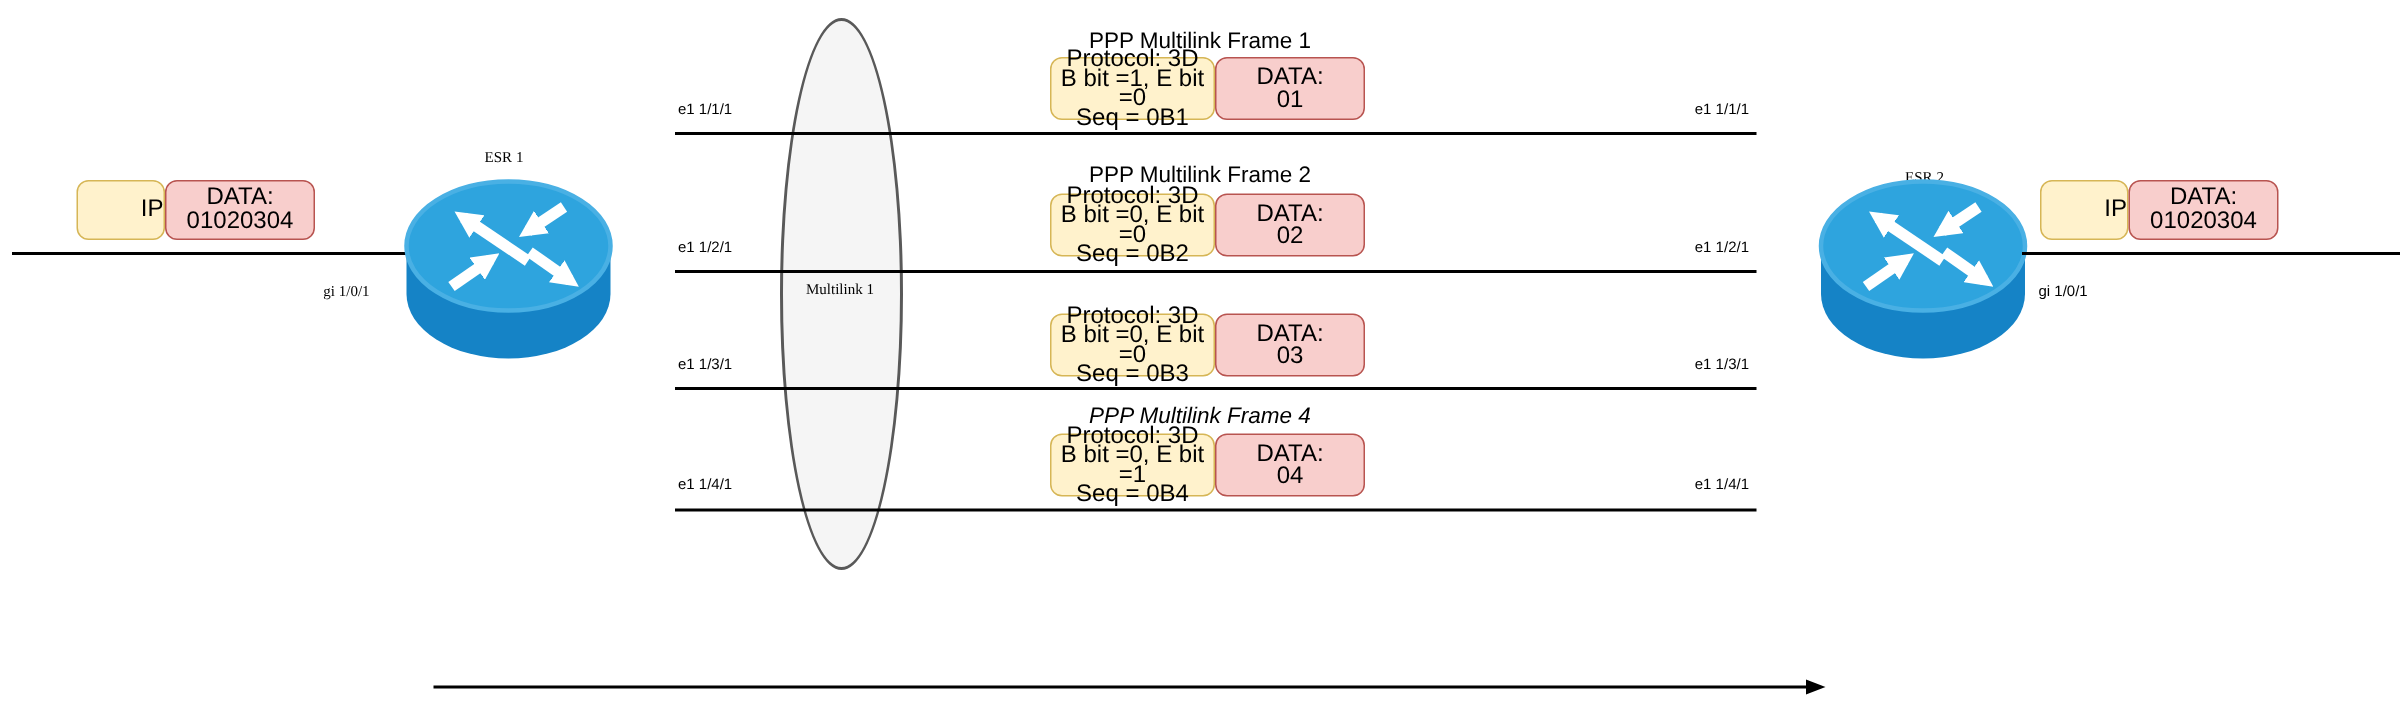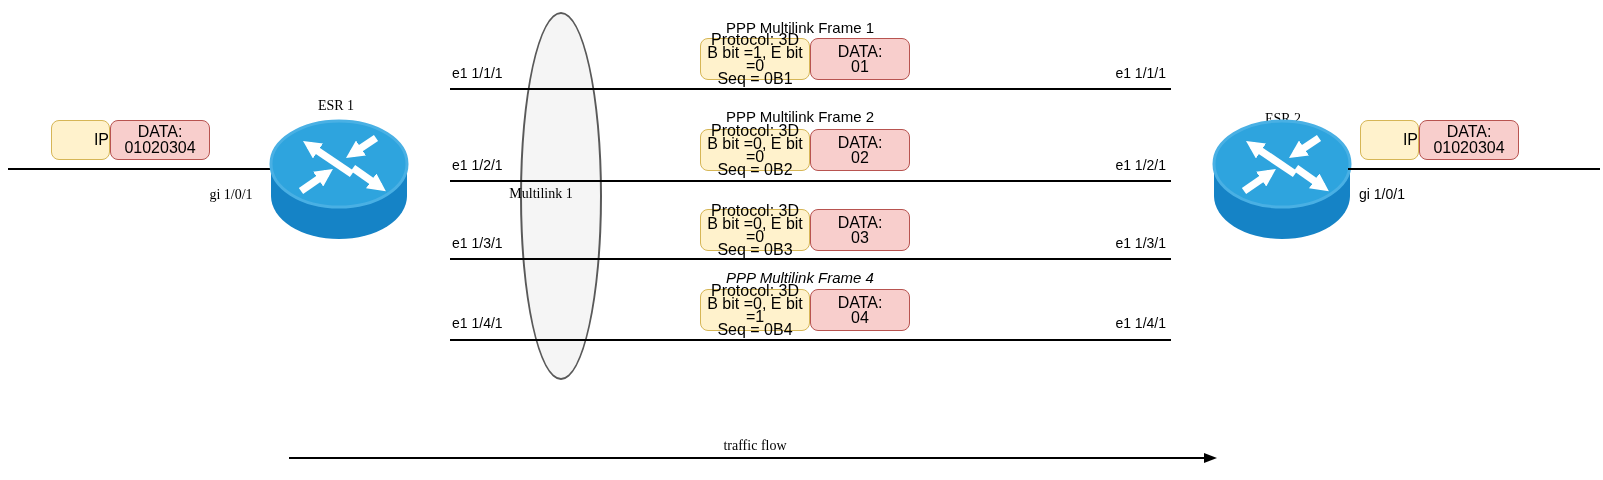--- a/index.html
+++ b/index.html
@@ -6,21 +6,21 @@
     --header-box-fill:#fff2cc; --header-box-border:#d6b656;
     --data-box-fill:#f8cecc;  --data-box-border:#b85450;
     --router-body:#1583c6; --router-top:#2ea4de; --router-top-ring:#49b0e4;
     --ellipse-fill:#f5f5f5; --ellipse-border:#595959; --line-color:#000000;
   }
   html,body{margin:0;padding:0;background:#ffffff;}
   .canvas{
     position:relative; width:1603px; height:480px; background:#ffffff;
     font-family:"Liberation Sans", sans-serif; color:#000; overflow:hidden;
   }
-  .lbl{position:absolute; font-size:14px; line-height:13px; white-space:nowrap;}
+  .lbl{position:absolute; font-size:10px; line-height:13px; white-space:nowrap;}
   .ctr{text-align:center;font-family:Liberation Serif, serif;} .rgt{text-align:right;}
   .hline{position:absolute; height:2px; background:var(--line-color);}
   .pktbox{
     position:absolute; box-sizing:border-box; border-radius:8px;
     display:flex; flex-direction:column; justify-content:center;
     text-align:center; font-size:16px; line-height:14px;
   }
   .ybox{background:var(--header-box-fill); border:1.5px solid var(--header-box-border);}
   .pbox{background:var(--data-box-fill); border:1.5px solid var(--data-box-border);}
   .endpoint-box{width:59px; height:40px;align-items:flex-end;}
@@ -84,21 +84,21 @@
   <div class="lbl" style="left:452px; top:67px;  width:70px;">e1 1/1/1</div>
   <div class="lbl" style="left:452px; top:159px; width:70px;">e1 1/2/1</div>
   <div class="lbl" style="left:452px; top:237px; width:70px;">e1 1/3/1</div>
   <div class="lbl" style="left:452px; top:317px; width:70px;">e1 1/4/1</div>
 
   <div class="lbl rgt" style="left:1096px; top:67px;  width:70px;">e1 1/1/1</div>
   <div class="lbl rgt" style="left:1096px; top:159px; width:70px;">e1 1/2/1</div>
   <div class="lbl rgt" style="left:1096px; top:237px; width:70px;">e1 1/3/1</div>
   <div class="lbl rgt" style="left:1096px; top:317px; width:70px;">e1 1/4/1</div>
 
-  <div class="lbl ctr" style="left:461px; top:187px; width:160px;">Multilink 1</div>
+  <div class="lbl ctr" style="left:480px; top:187px; width:160px;">Multilink 1</div>
 
   <div class="frame-title" style="top:19px;">PPP Multilink Frame 1</div>
   <div class="pktbox ybox proto-box" style="top:38px;">
     <div>Protocol: 3D</div>
     <div>B bit =1, E bit =0</div>
     <div>Seq = 0B1</div>
   </div>
   <div class="pktbox pbox fdata-box" style="top:38px;">
     <div>DATA:</div>
     <div>01</div>
@@ -155,17 +155,16 @@
   <div class="lbl" style="left:1359px; top:188px; width:80px;">gi 1/0/1</div>
 
   <div class="pktbox ybox endpoint-box" style="left:1360px; top:120px;">
     <div>IP</div>
   </div>
   <div class="pktbox pbox endpoint-data" style="left:1419px; top:120px;">
     <div>DATA:</div>
     <div>01020304</div>
   </div>
 
-  <div class="lbl ctr" style="left:605px; top:439px; width:300px;">traffic flow</div>
   <div class="hline" style="left:289px; top:457px; width:917px;"></div>
   <div class="tf-head" style="left:1204px; top:452.5px;"></div>
 
 </div>
 
 </body></html>

